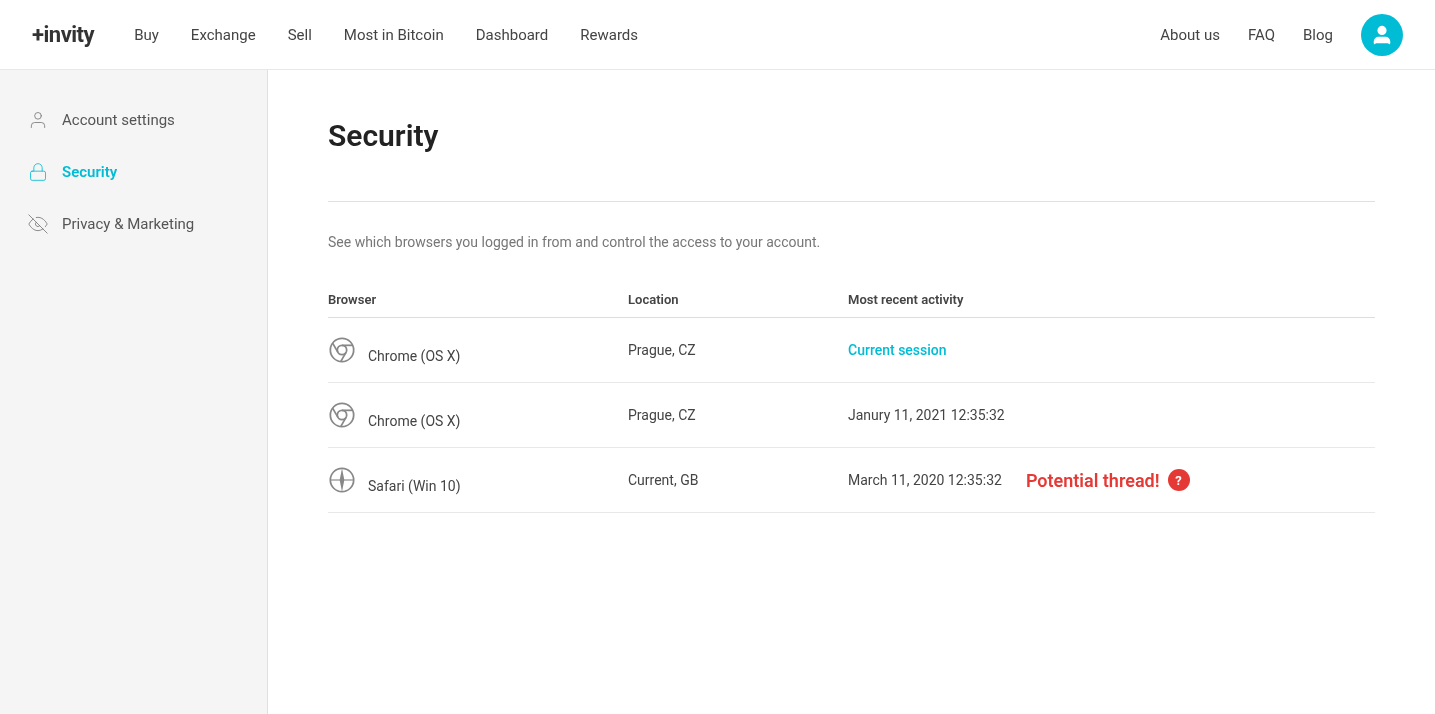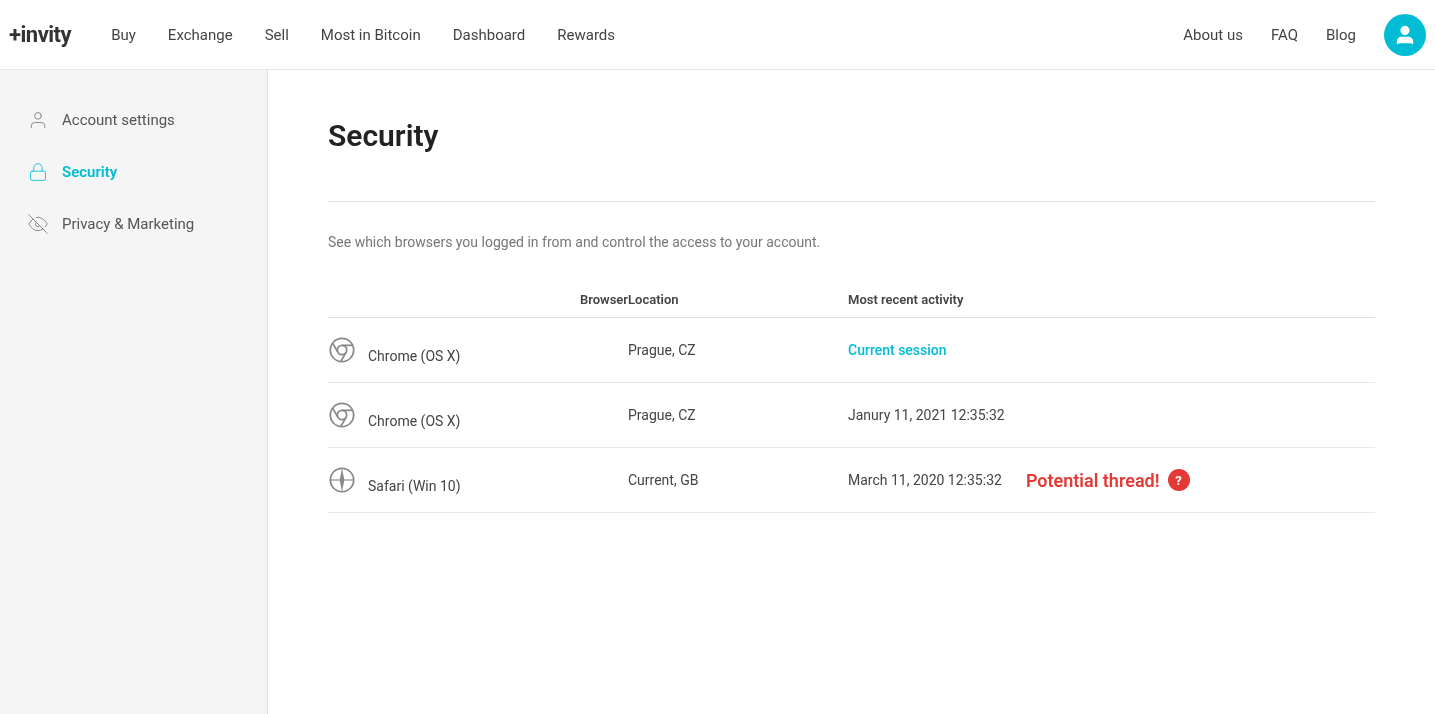--- a/index.html
+++ b/index.html
@@ -2,21 +2,21 @@
 <html><head>
   <meta charset="utf-8">
   <style>
     * { margin: 0; padding: 0; box-sizing: border-box; }
     body { font-family: -apple-system, BlinkMacSystemFont, 'Segoe UI', Roboto, sans-serif; background: #fff; color: #333; }
 
     
     .navbar {
       display: flex;
       align-items: center;
-      padding: 0 9px;
+      padding: 0 32px;
       height: 70px;
       border-bottom: 1px solid #e8e8e8;
       background: #fff;
     }
     .logo {
       font-size: 22px;
       font-weight: 700;
       color: #00bcd4;
       margin-right: 40px;
       letter-spacing: -0.5px;
@@ -124,21 +124,21 @@
       border-collapse: collapse;
     }
     .activity-table th {
       text-align: left;
       font-size: 13px;
       font-weight: 600;
       color: #444;
       padding: 10px 0;
       border-bottom: 1px solid #ddd;
     }
-    .activity-table th:first-child { width: 300px; text-align: right; }
+    .activity-table th:first-child { width: 300px; }
     .activity-table th:nth-child(2) { width: 220px; }
     .activity-table td {
       padding: 18px 0;
       font-size: 14px;
       color: #444;
       border-bottom: 1px solid #e8e8e8;
       vertical-align: middle;
     }
     .browser-cell {
       display: flex;

